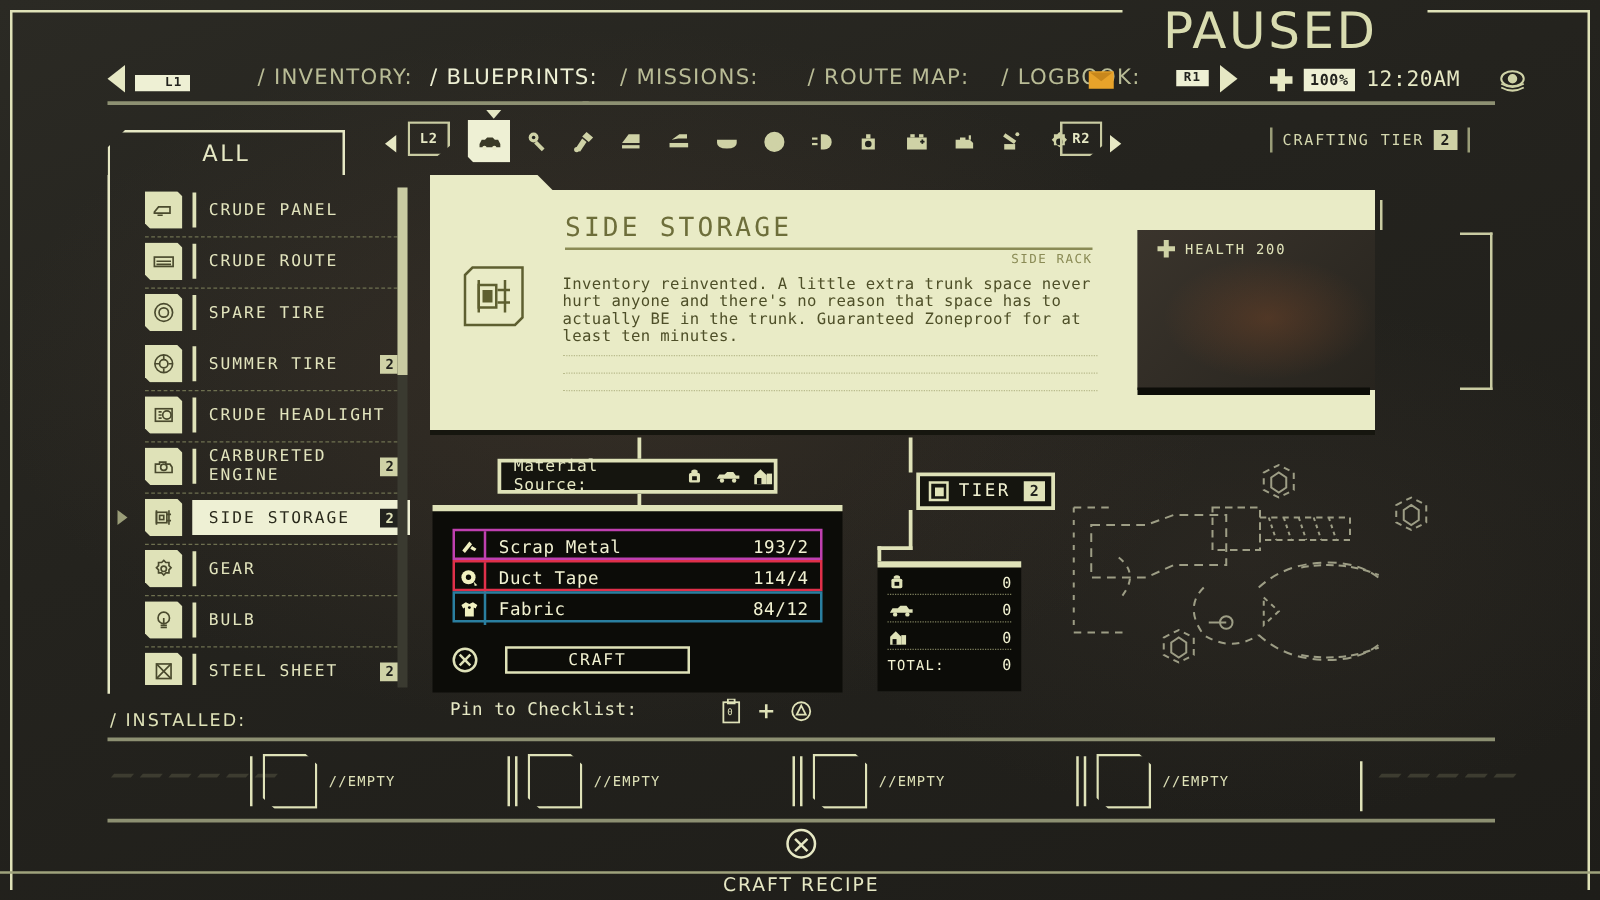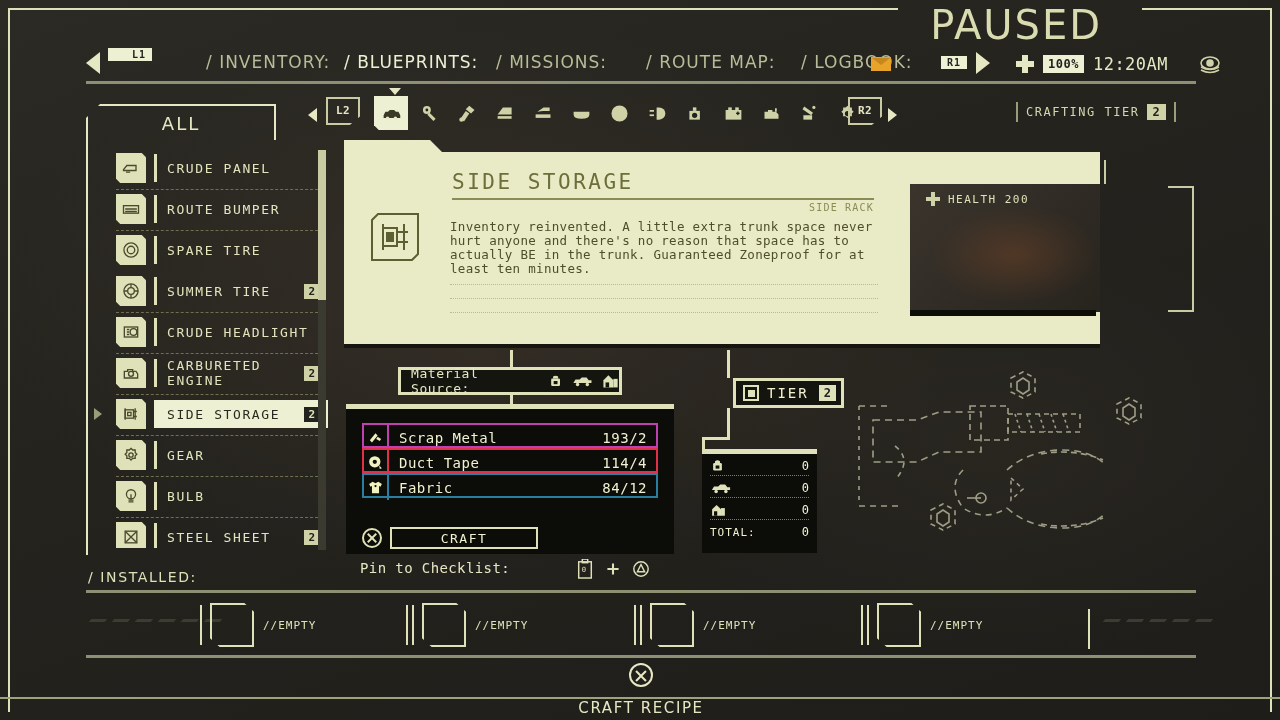--- a/index.html
+++ b/index.html
@@ -44,21 +44,21 @@
   .nav-arrow-r {
     position: absolute; left: 890px; top: 4px;
     width: 0; height: 0; border-top: 11px solid transparent;
     border-bottom: 11px solid transparent; border-left: 14px solid #e6e8c4;
   }
   .key-badge {
     display: inline-block; background: #eef0d4; color: #22231e;
     font-size: 10px; padding: 1px 6px; font-weight: bold; letter-spacing: 1px;
     font-family: "DejaVu Sans Mono", monospace;
   }
-  .key-l1 { position: absolute; left: 22px; top: 0; padding-left: 24px; }
+  .key-l1 { position: absolute; left: 22px; top: 12px; padding-left: 24px; }
   .key-r1 { position: absolute; left: 855px; top: 8px; }
   .navitem {
     position: absolute; top: 4px; font-size: 17px; color: #b9bc96;
     letter-spacing: 1px; font-family: "DejaVu Sans", sans-serif;
     white-space: nowrap;
   }
   .navitem.active { color: #eef0d4; }
   .nav-underline {
     position: absolute; height: 3px; background: #8d9072; top: 33px;
   }
@@ -276,22 +276,22 @@
     justify-content: center; flex: 0 0 25px;
   }
   .mat-ico-box svg { fill: #f0f0c0; }
   .mat-body {
     flex: 1; height: 25px; display: flex; align-items: center;
     justify-content: space-between; padding: 0 9px 0 10px;
   }
   .mat-name { font-size: 14px; color: #f2f2d2; letter-spacing: 0.5px; }
   .mat-count { font-size: 14px; color: #f2f2d2; letter-spacing: 0.5px; }
   .craft-btn-row {
-    position: absolute; left: 16px; top: 118px; width: 296px;
-    display: flex; align-items: center; gap: 8px;
+    position: absolute; left: 16px; top: 108px; width: 296px;
+    display: flex; align-items: center; gap: 22px;
   }
   .circ-x {
     width: 20px; height: 20px; border: 2px solid #dfe2b8; border-radius: 50%;
     position: relative; flex: 0 0 20px;
   }
   .circ-x::before, .circ-x::after {
     content: ""; position: absolute; left: 7px; top: 2px; width: 2px;
     height: 12px; background: #dfe2b8;
   }
   .circ-x::before { transform: rotate(45deg); }
@@ -562,21 +562,21 @@
 
       <div class="bp-row">
         <div class="bp-div"></div>
         <div class="bp-ico">
           <svg viewBox="0 0 24 24" width="20" height="20">
               <rect x="3" y="8" width="18" height="9"></rect>
               <path d="M5 12 h14M5 15 h14"></path>
             </svg>
         </div>
         <div class="bp-label-wrap">
-          <span class="bp-name">ROUTE BUMPER</span>
+          <span class="bp-name">CRUDE ROUTE</span>
         </div>
       </div>
 
       <div class="bp-row">
         <div class="bp-div"></div>
         <div class="bp-ico">
           <svg viewBox="0 0 24 24" width="20" height="20">
               <circle cx="12" cy="12" r="8.5"></circle>
               <circle cx="12" cy="12" r="4.5"></circle>
             </svg>

